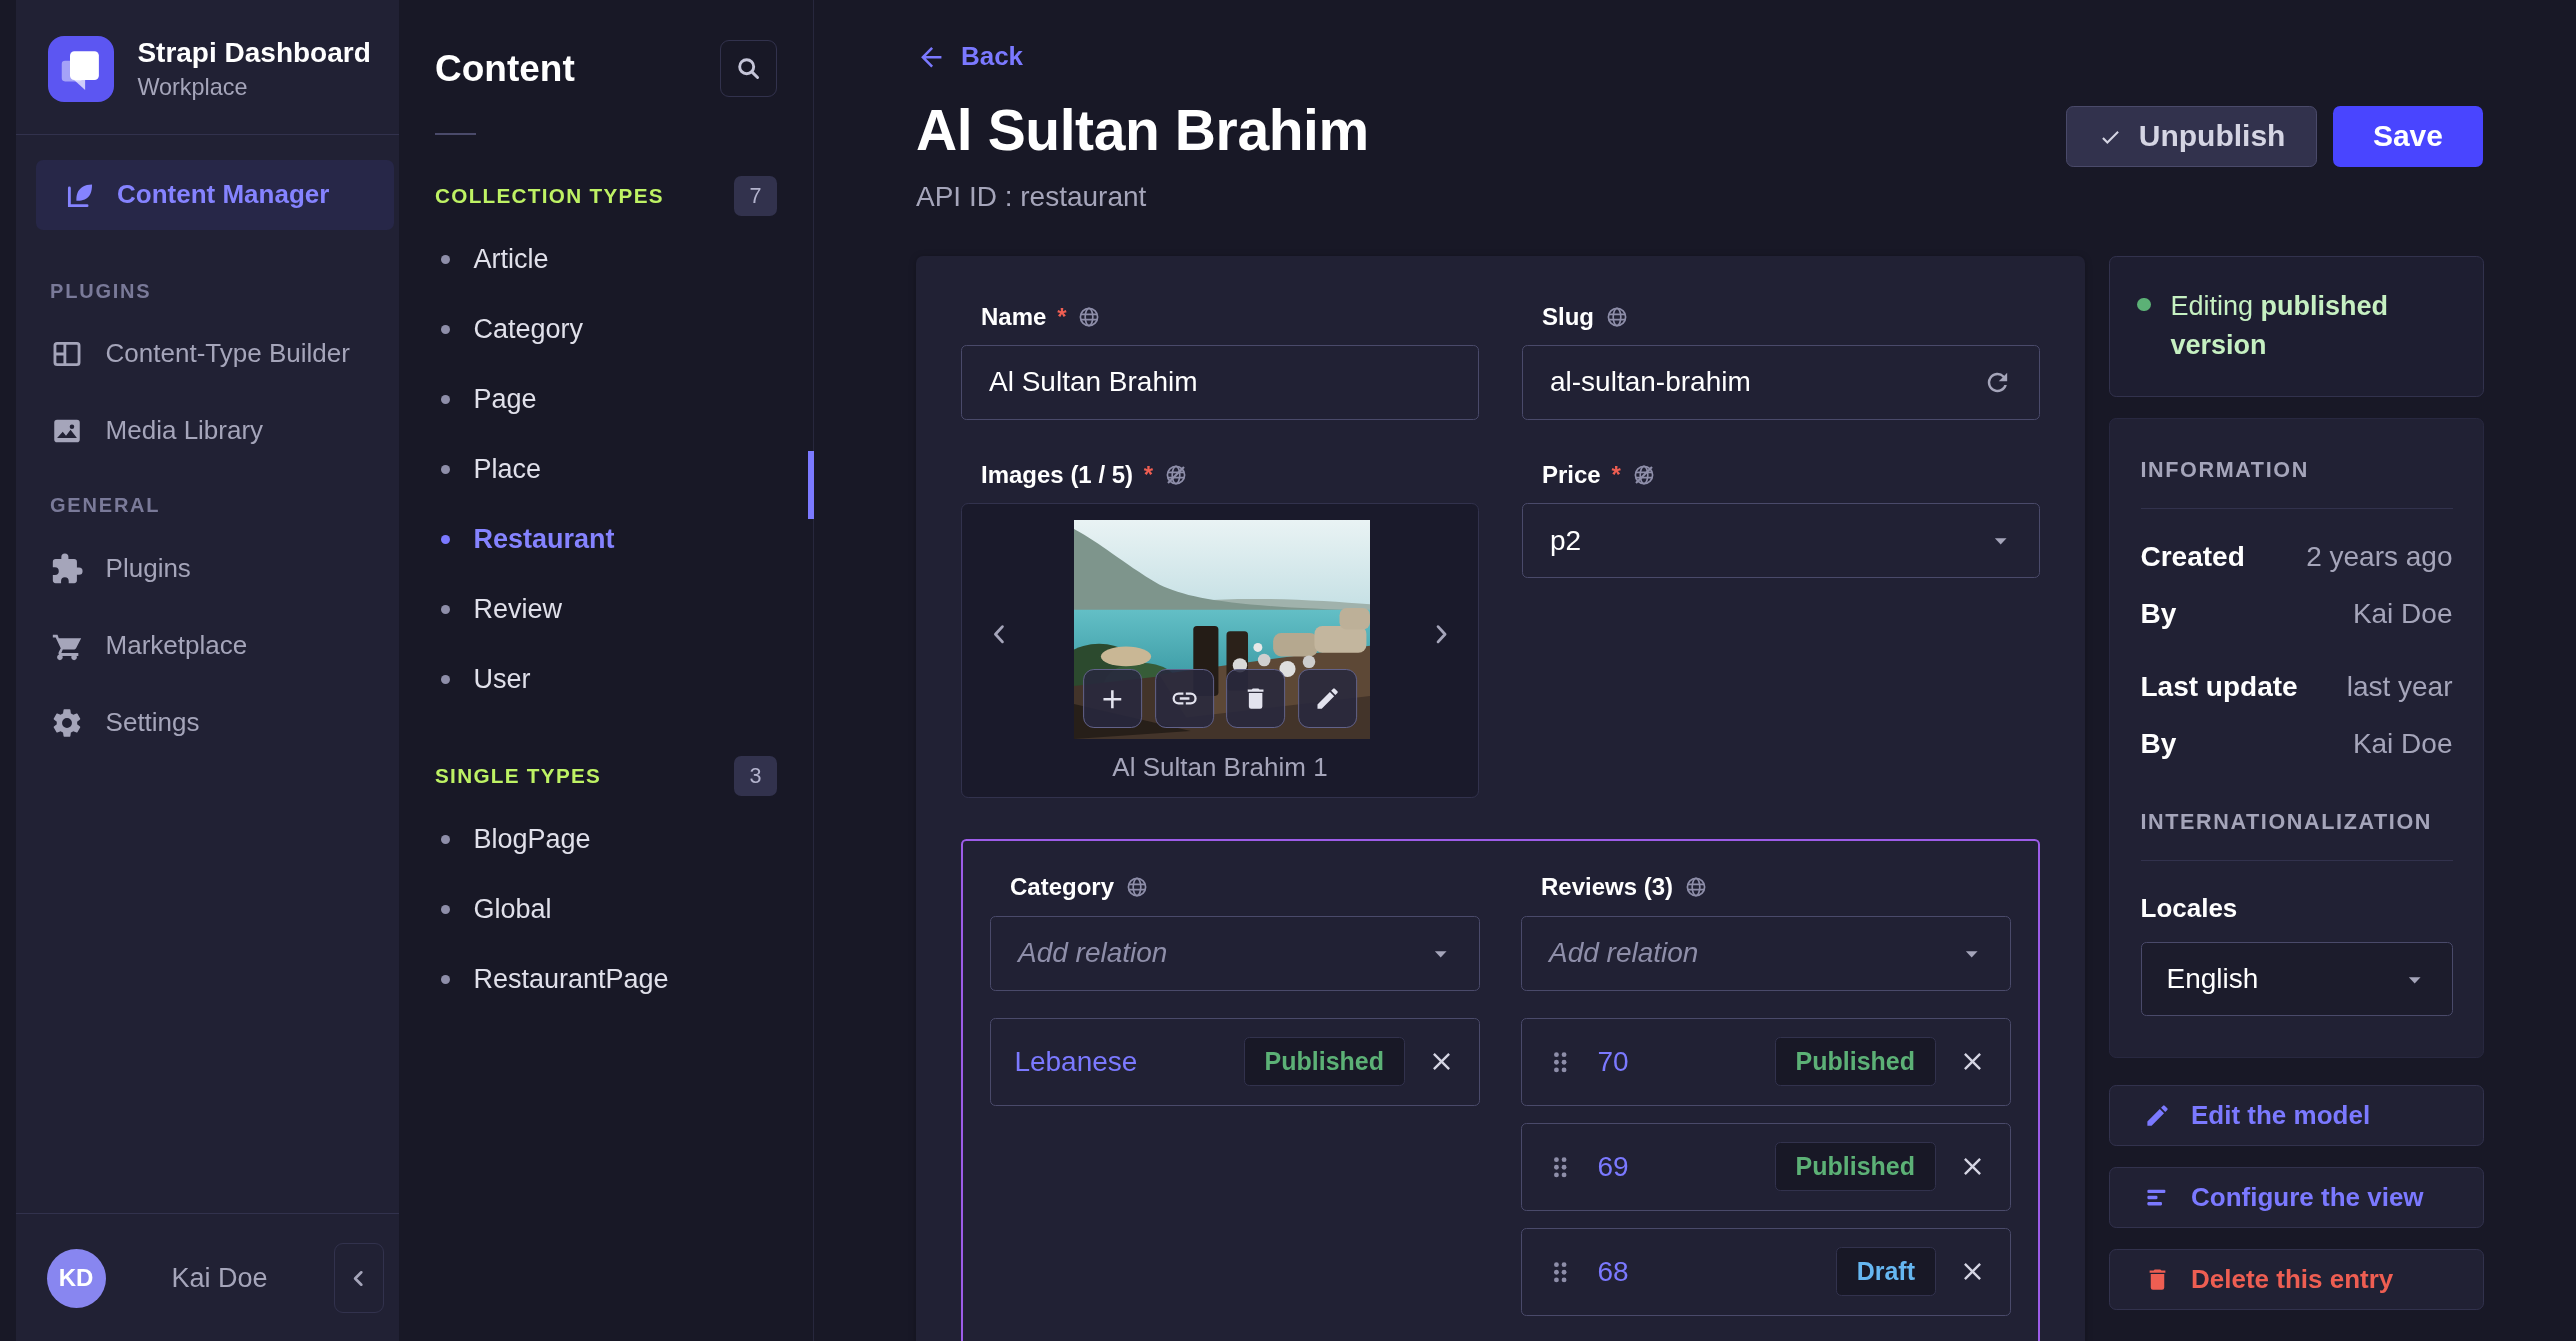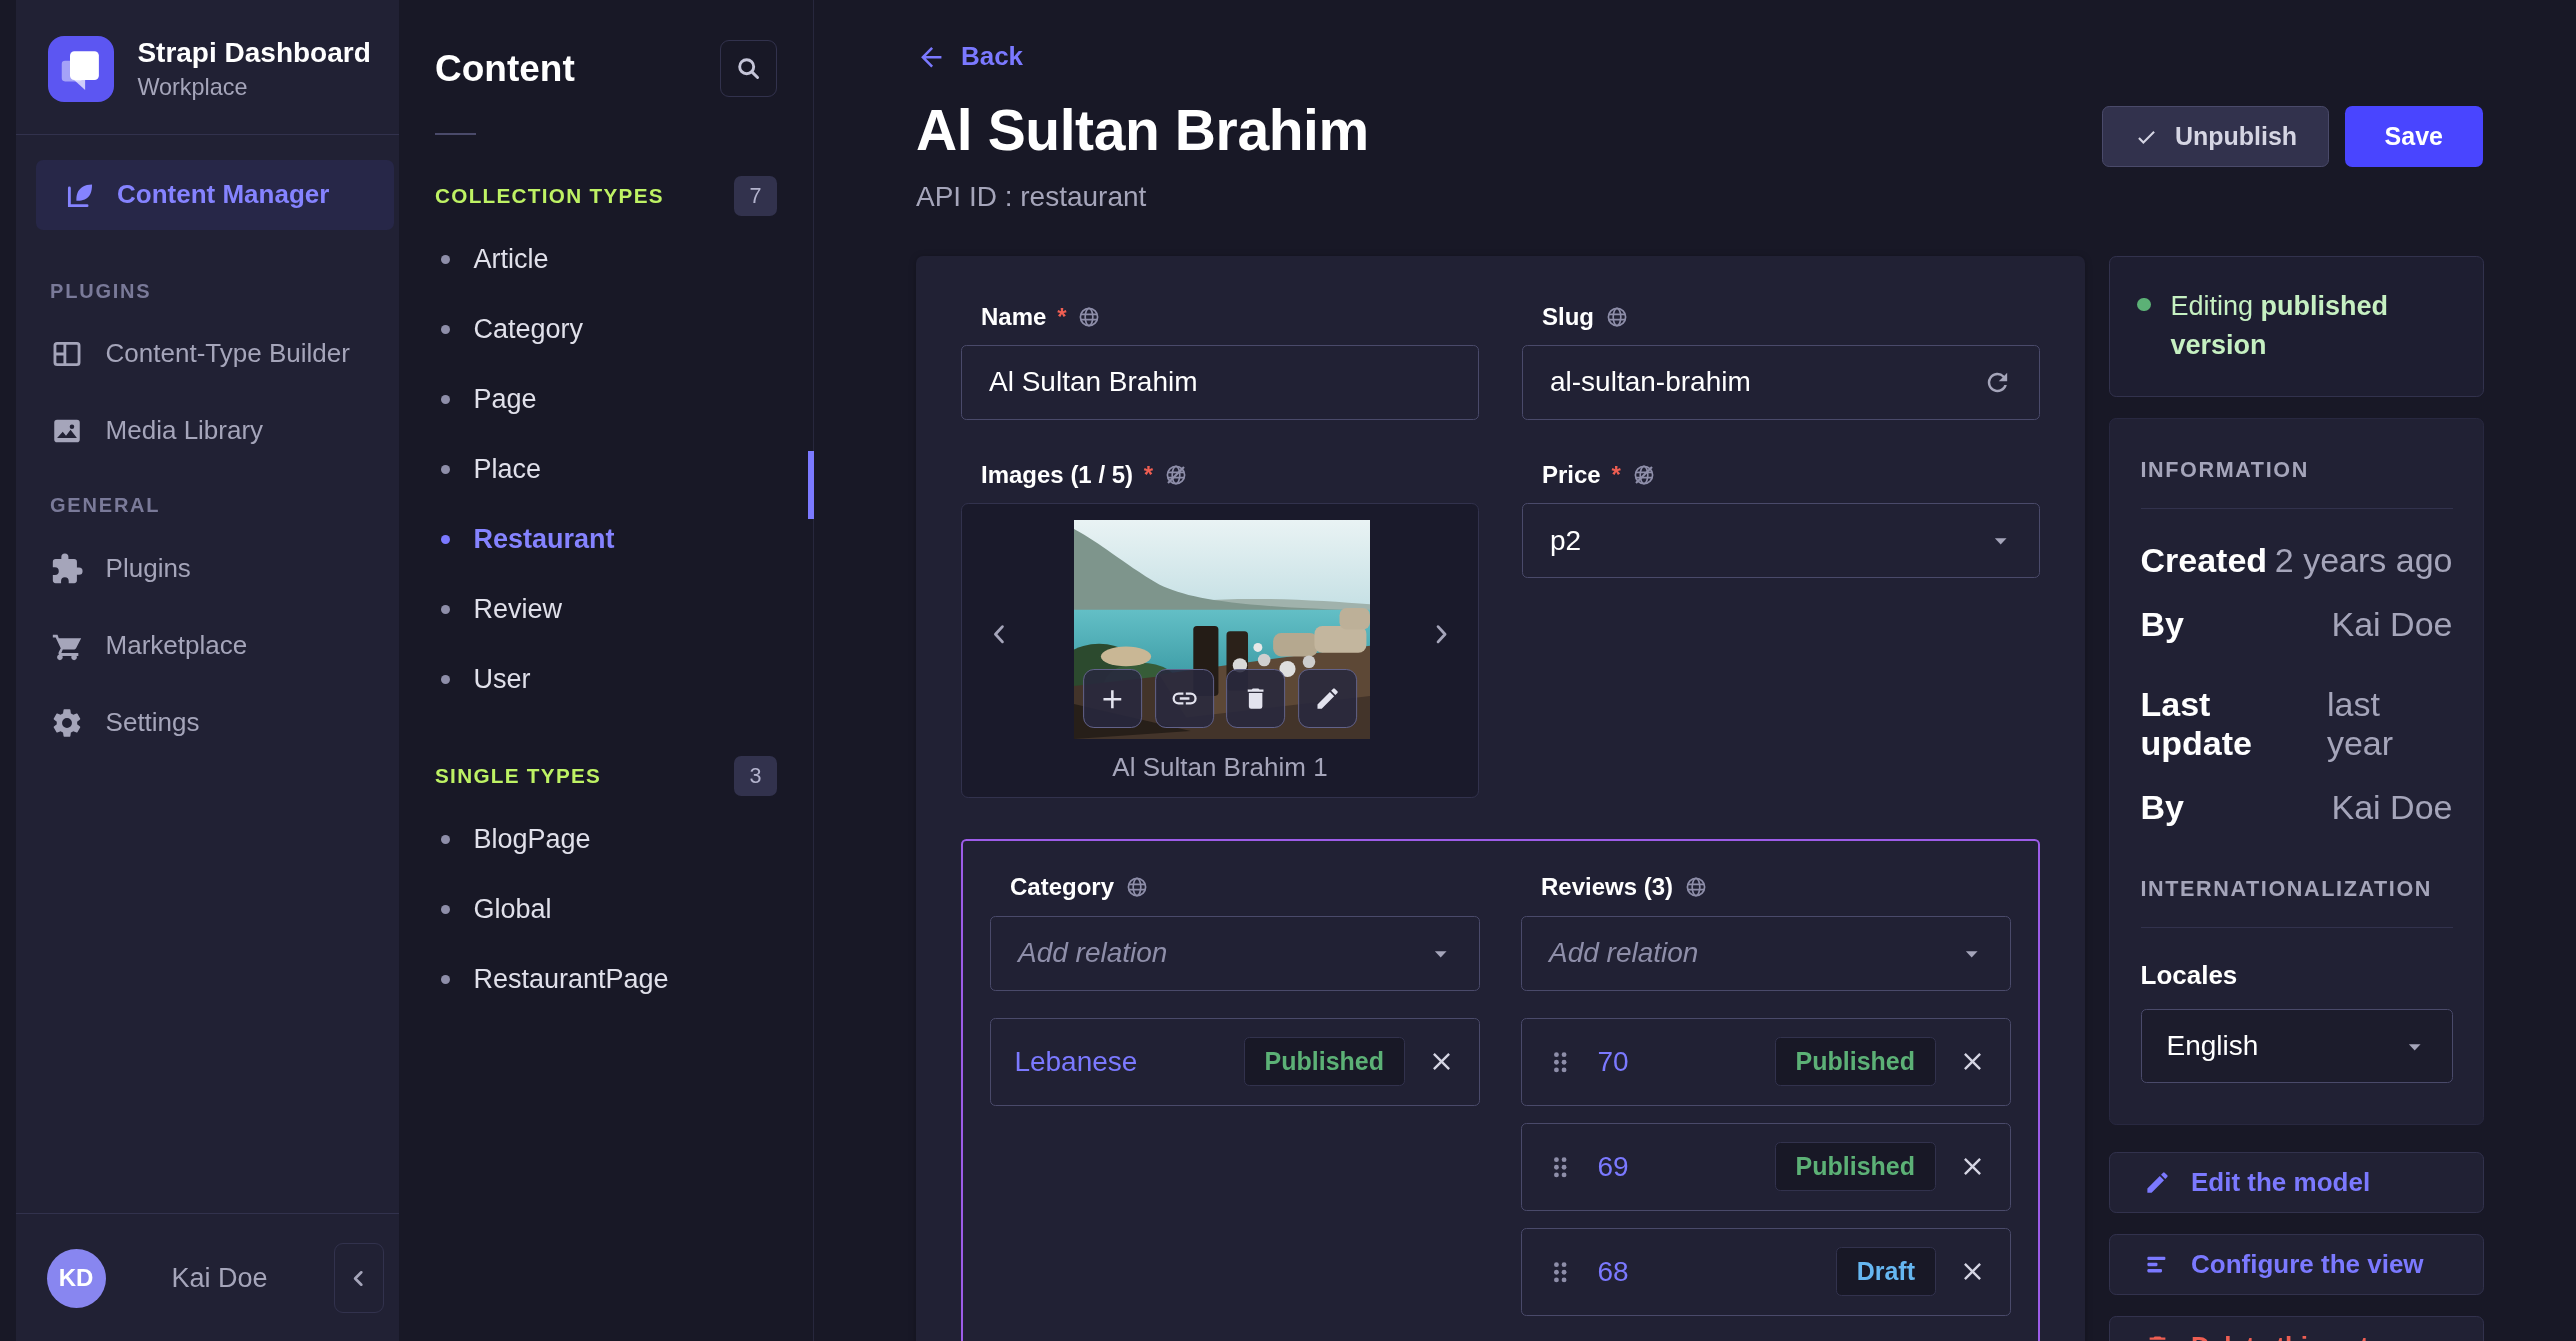--- a/index.html
+++ b/index.html
@@ -56,21 +56,21 @@
   .subnav-scrollbar { position:absolute; right:-0.9px; top:451px; width:6.3px; height:68px; background:#7b79ff; }
 
   
   .main { position:absolute; left:815px; top:0; width:1761px; height:1342px; }
   .back-row { display:inline-flex; margin:41px 0 0 101px; align-items:flex-end; gap:14.4px;
     color:#7b79ff; font-size:26px; font-weight:600; cursor:pointer; }
   .title-row { display:flex; justify-content:space-between; align-items:flex-start; margin:21.6px 93px 0 101px; }
   .page-title { font-size:57px; font-weight:800; color:#fff; letter-spacing:-0.4px; }
   .page-subtitle { font-size:28px; color:#a5a5ba; margin-top:18px; }
   .header-actions { display:flex; gap:16px; margin-top:9px; }
-  .btn { border-radius:7.2px; font-size:25px; font-weight:600; display:flex; align-items:center;
+  .btn { border-radius:7.2px; font-size:30px; font-weight:600; display:flex; align-items:center;
     justify-content:center; cursor:pointer; border:none; font-family:inherit; }
   .btn-unpublish { height:61px; padding:0 30.5px; background:#32324d; border:0.9px solid #4a4a6a;
     color:#d5d5e3; gap:16px; }
   .btn-save { height:61px; padding:0 40px; background:#4945ff; color:#fff; }
 
   .content-row { display:flex; gap:24px; margin:43px 93px 0 101px; align-items:flex-start; }
 
   
   .card { width:1169px; background:#212134; border-radius:7.2px; padding:47px 45px 54px; flex:none;
     box-shadow:0 1.8px 7.2px rgba(0,0,0,0.25); }
@@ -112,21 +112,21 @@
   .side-col { width:375px; flex:none; }
   .version-box { border:0.9px solid #32324d; background:#1e1e31; border-radius:7.2px;
     padding:30.5px 27px; display:flex; gap:20px; }
   .dot { width:13.5px; height:13.5px; border-radius:50%; background:#5cb176; margin-top:10.8px; flex:none; }
   .version-text { color:#c6f0c2; font-size:27px; line-height:1.45; }
   .version-text b { font-weight:700; }
   .info-panel { margin-top:21.6px; background:#212134; border-radius:7.2px; border:0.9px solid #282840;
     padding:38px 30.5px 41px; }
   .panel-heading { font-size:21.6px; font-weight:700; color:#a5a5ba; letter-spacing:1.6px; }
   .panel-divider { height:0.9px; background:#32324d; margin:25px 0 32px; }
-  .meta-row { display:flex; justify-content:space-between; align-items:center; font-size:34px; margin-bottom:25px; }
+  .meta-row { display:flex; justify-content:space-between; align-items:center; font-size:28px; margin-bottom:25px; }
   .meta-row .ml { color:#fff; font-weight:700; }
   .meta-row .mv { color:#a5a5ba; }
   .meta-gap { height:16px; }
   .panel-heading.second { margin-top:49px; }
   .locales-label { font-size:26px; font-weight:700; color:#fff; margin:5.4px 0 18px; }
   .locale-select { height:74px; background:#1c1c2c; border:0.9px solid #4a4a6a; border-radius:5.4px;
     display:flex; align-items:center; justify-content:space-between; padding:0 25px;
     color:#fff; font-size:28px; cursor:pointer; }
   .action-btn { margin-top:20.7px; width:100%; height:61px; background:#212134; border:0.9px solid #32324d;
     border-radius:7.2px; display:flex; align-items:center; gap:20px; padding:0 34px;

